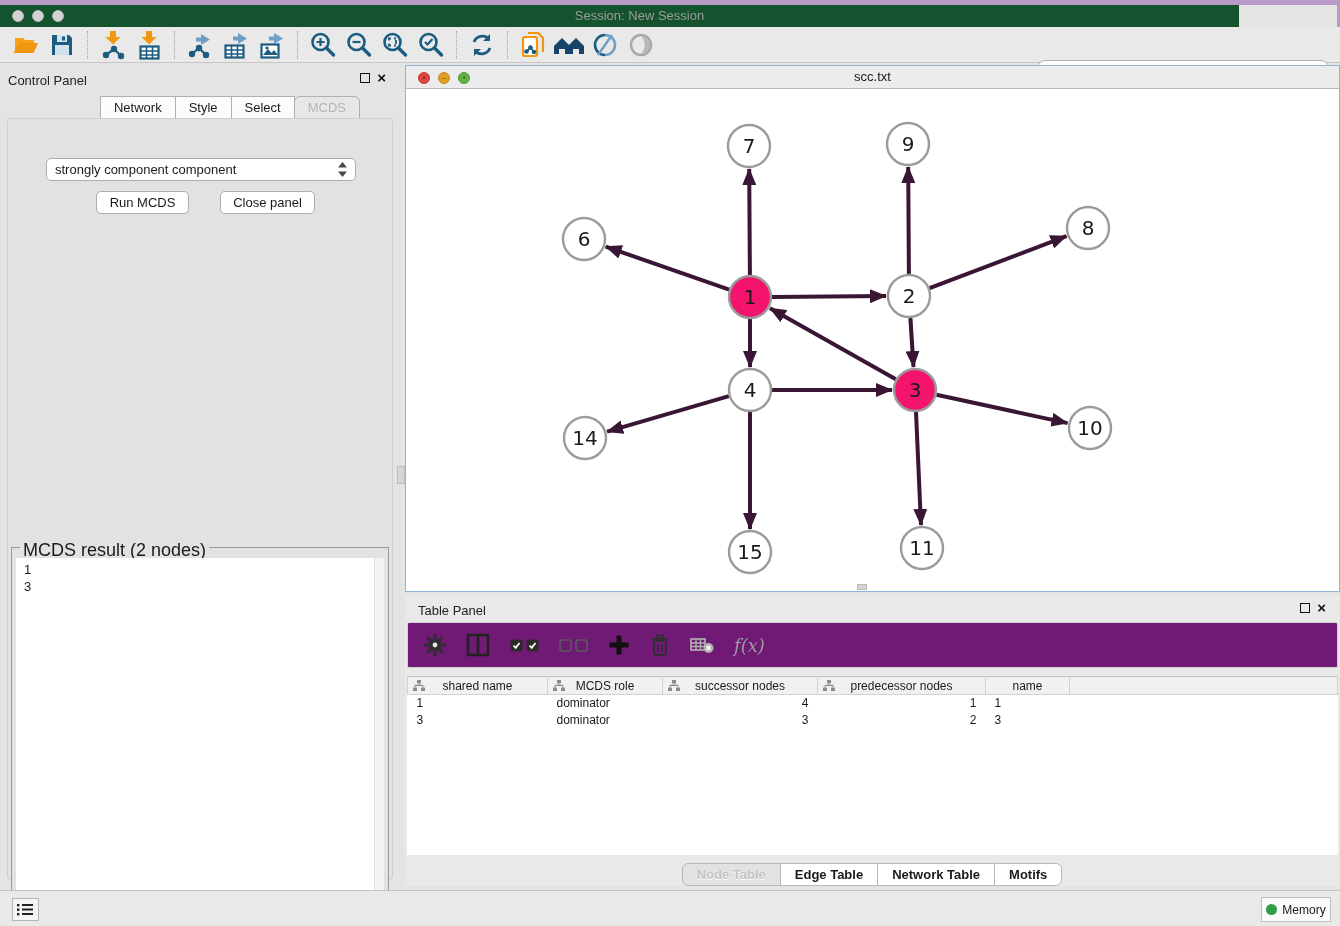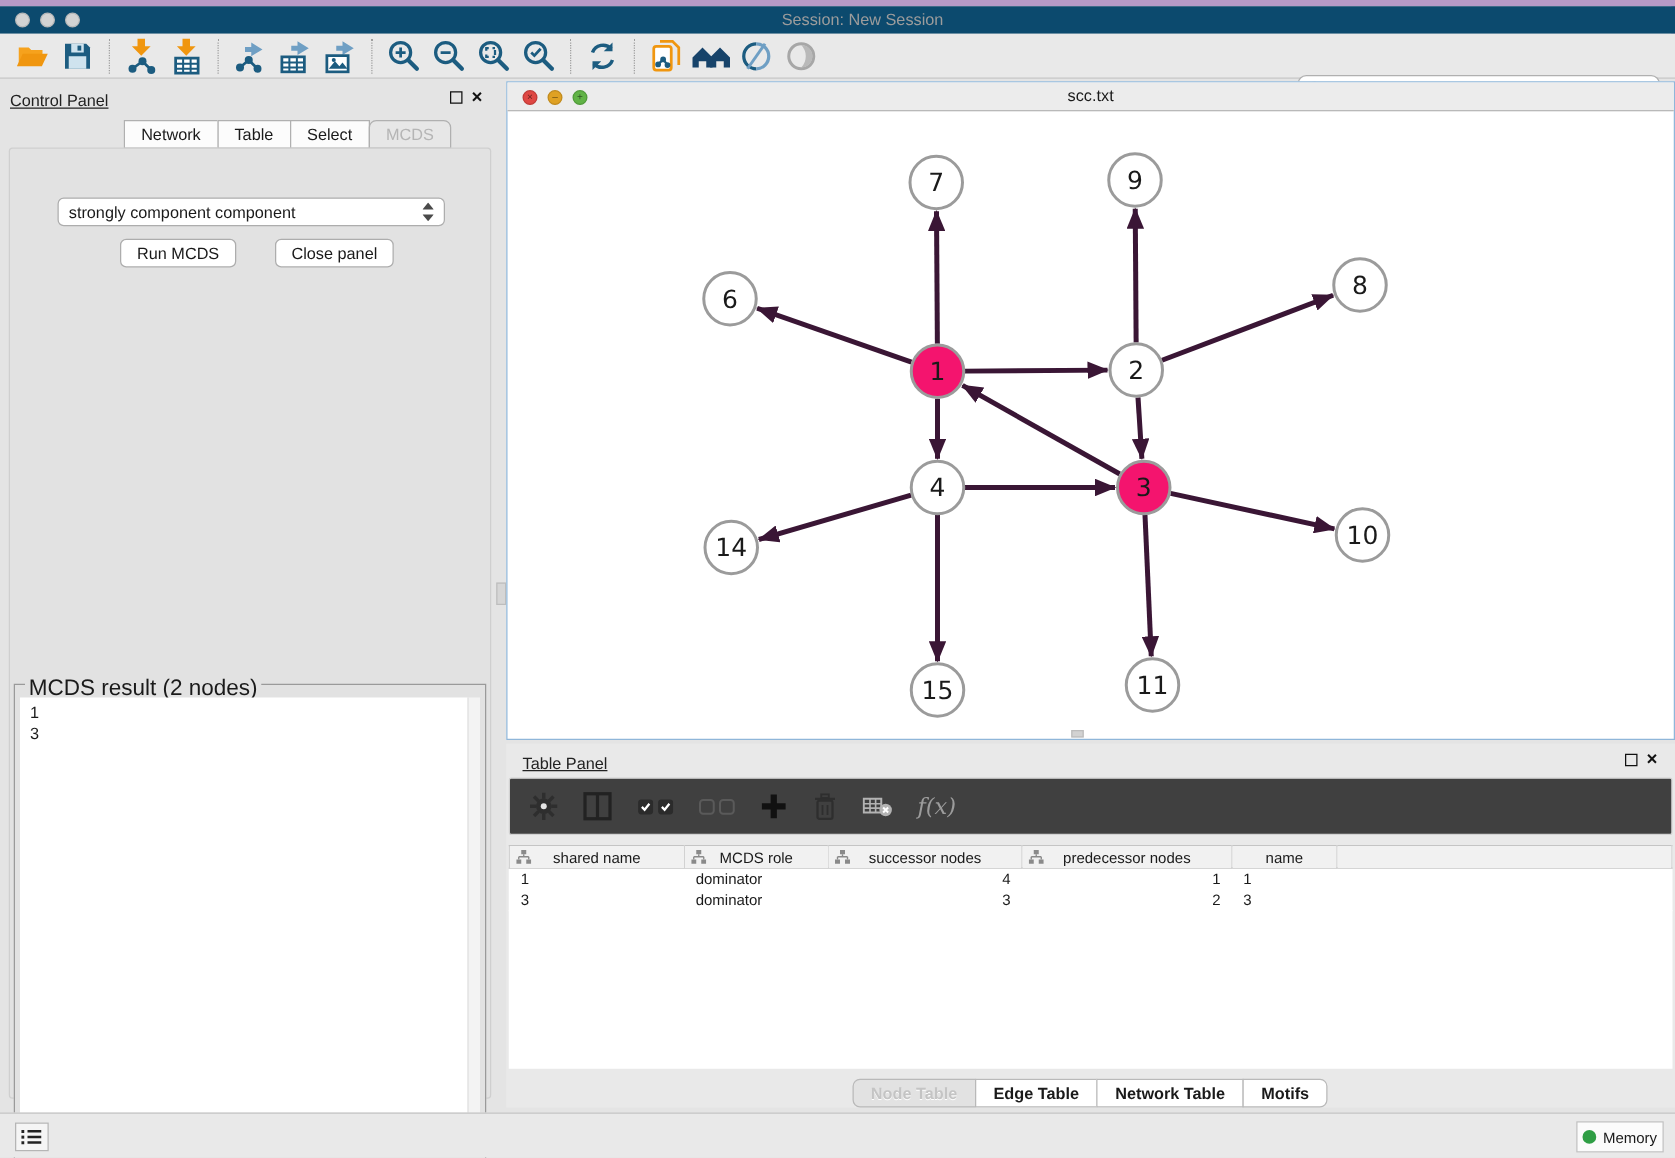--- a/index.html
+++ b/index.html
@@ -3,37 +3,37 @@
 <meta charset="utf-8">
 <style>
   * { margin:0; padding:0; box-sizing:border-box; }
   html,body { width:1340px; height:926px; overflow:hidden;
     font-family:"Liberation Sans", sans-serif; background:#e4e4e4; color:#1a1a1a; }
   .abs { position:absolute; }
 
   
   #desktop-strip-top { left:0; top:0; width:1340px; height:5px; background:#b79ac7; }
   #desktop-strip-right { right:0; top:0; width:3px; height:62px; background:#b79ac7; }
-  #titlebar { left:0; top:5px; width:1340px; height:22px; background:#0c4a6e;padding-left:40px; }
+  #titlebar { left:0; top:5px; width:1239px; height:22px; background:#14532d;padding-left:40px; }
   .tl-group { display:flex; gap:8px; position:absolute; left:12px; top:5px; }
   .tl { width:12px; height:12px; border-radius:50%; background:#d3d3d3; border:1px solid #b9b9b9;
         font-size:8px; line-height:10px; text-align:center; color:rgba(0,0,0,.55); }
   #titlebar .title { width:100%; text-align:center; line-height:22px; font-size:13px; color:#9c9c9c; }
 
   #toolbar { left:0; top:27px; width:1340px; height:36px; background:#e9e9e9;
     border-bottom:1px solid #c6c6c6; display:flex; align-items:center; padding-left:8px; }
   .tb-btn { width:36px; height:32px; display:flex; align-items:center; justify-content:center; }
   .tb-sep { width:1px; height:28px; border-left:1px dotted #9f9f9f; margin:0 7px; }
   #toolbar-search { position:absolute; right:12px; top:33px; width:290px; height:24px;
     background:#fff; border:1px solid #b0b0b0; border-radius:7px; display:flex; align-items:center; padding-left:6px; }
   #toolbar-search input { border:none; outline:none; flex:1; font-size:12px; background:transparent; }
 
   
   #control-panel { left:0; top:65px; width:400px; height:819px; background:#e4e4e4; }
-  .panel-title { font-size:13px; color:#222;text-decoration:underline; }
+  .panel-title { font-size:13px; color:#222; }
   .panel-ctl { position:absolute; top:8px; display:flex; gap:7px; align-items:center; }
   .float-box { width:10px; height:10px; border:1.6px solid #111; display:inline-block; }
   .close-x { font-size:15px; font-weight:900; color:#111; line-height:10px; }
   #cp-tabs { position:absolute; left:16px; right:0; top:31px; display:flex; justify-content:center;padding-left:45px; }
   .cp-tab { border:1px solid #b0b0b0; background:#fcfcfc; padding:3px 13px; font-size:13px; margin-left:-1px; cursor:default; }
   .cp-tab.selected { background:#e7e7e7; color:#b5b5b5; border-radius:6px 6px 0 0; }
   #cp-content { position:absolute; left:7px; right:7px; top:53px; bottom:5px;
     border:1px solid #cfcfcf; border-radius:3px; background:#e2e2e2; }
   #opt-label { position:absolute; left:0; right:0; top:15px; text-align:center; font-size:13px; }
   #criterion-select { position:absolute; left:38px; top:39px; width:310px; height:23px; background:#fff;
@@ -55,21 +55,21 @@
   #network-window { left:405px; top:65px; width:935px; height:527px; background:#fff; border:1px solid #8fb6d9; }
   #net-titlebar { position:absolute; left:0; top:0; right:0; height:23px; background:#ececec; border-bottom:1px solid #b9b9b9; }
   #net-titlebar .title { width:100%; text-align:center; line-height:22px; font-size:13px; color:#1a1a1a; }
   .tl-red { background:#df4743; border-color:#c03a36; } .tl-yel { background:#dfa123; border-color:#c18a1c; }
   .tl-grn { background:#61b346; border-color:#4f9a38; }
   #graph-svg { position:absolute; left:0; top:23px; }
   #net-drag-handle { position:absolute; left:451px; bottom:1px; width:10px; height:6px; background:#d2d2d2; border:1px solid #bcbcbc; }
 
   
   #table-panel { left:405px; top:595px; width:935px; height:291px; background:#e9e9e9; }
-  #tp-toolbar { position:absolute; left:2px; right:2px; top:27px; height:46px; background:#404040;
+  #tp-toolbar { position:absolute; left:2px; right:2px; top:27px; height:46px; background:#701a75;
     border:1px solid #d2d2d2; border-radius:2px; display:flex; align-items:center; padding-left:16px; gap:20px; }
   .tp-icon { display:flex; align-items:center; justify-content:center; }
   #fx-label { font-family:"DejaVu Serif", serif; font-style:italic; color:#9c9c9c; font-size:18px; }
   #node-table { position:absolute; left:2px; right:2px; top:81px; border-collapse:collapse; table-layout:fixed;
     font-size:12px; background:#fff; width:931px; }
   #node-table th { background:#f1f1f1; border:1px solid #d2d2d2; border-top-color:#c4c4c4; height:18px;
     font-weight:normal; position:relative; text-align:center; }
   #node-table th .th-ico { position:absolute; left:5px; top:3px; }
   #node-table td { height:17px; border:none; padding:0 9px; }
   td.c0, td.c1, td.c4 { text-align:left; }
@@ -239,21 +239,21 @@
 </div>
 
 <div class="abs" id="control-panel">
   <span class="panel-title abs" style="left:8px; top:8px;">Control Panel</span>
   <span class="panel-ctl" style="right:14px;">
     <span class="float-box"></span>
     <span class="close-x">×</span>
   </span>
   <div id="cp-tabs">
       <div class="cp-tab">Network</div>
-      <div class="cp-tab">Table</div>
+      <div class="cp-tab">Style</div>
       <div class="cp-tab">Select</div>
       <div class="cp-tab selected">MCDS</div>
     </div>
   <div id="cp-content">
     <div id="criterion-select">
       <span>strongly component component</span>
       <span class="spacer"></span>
       <svg width="9" height="15" viewBox="0 0 9 15">
           <path d="M4.5 0 L9 5.5 H0 z" fill="#4a4a4a"></path>
           <path d="M4.5 15 L0 9.5 h9 z" fill="#4a4a4a"></path>

